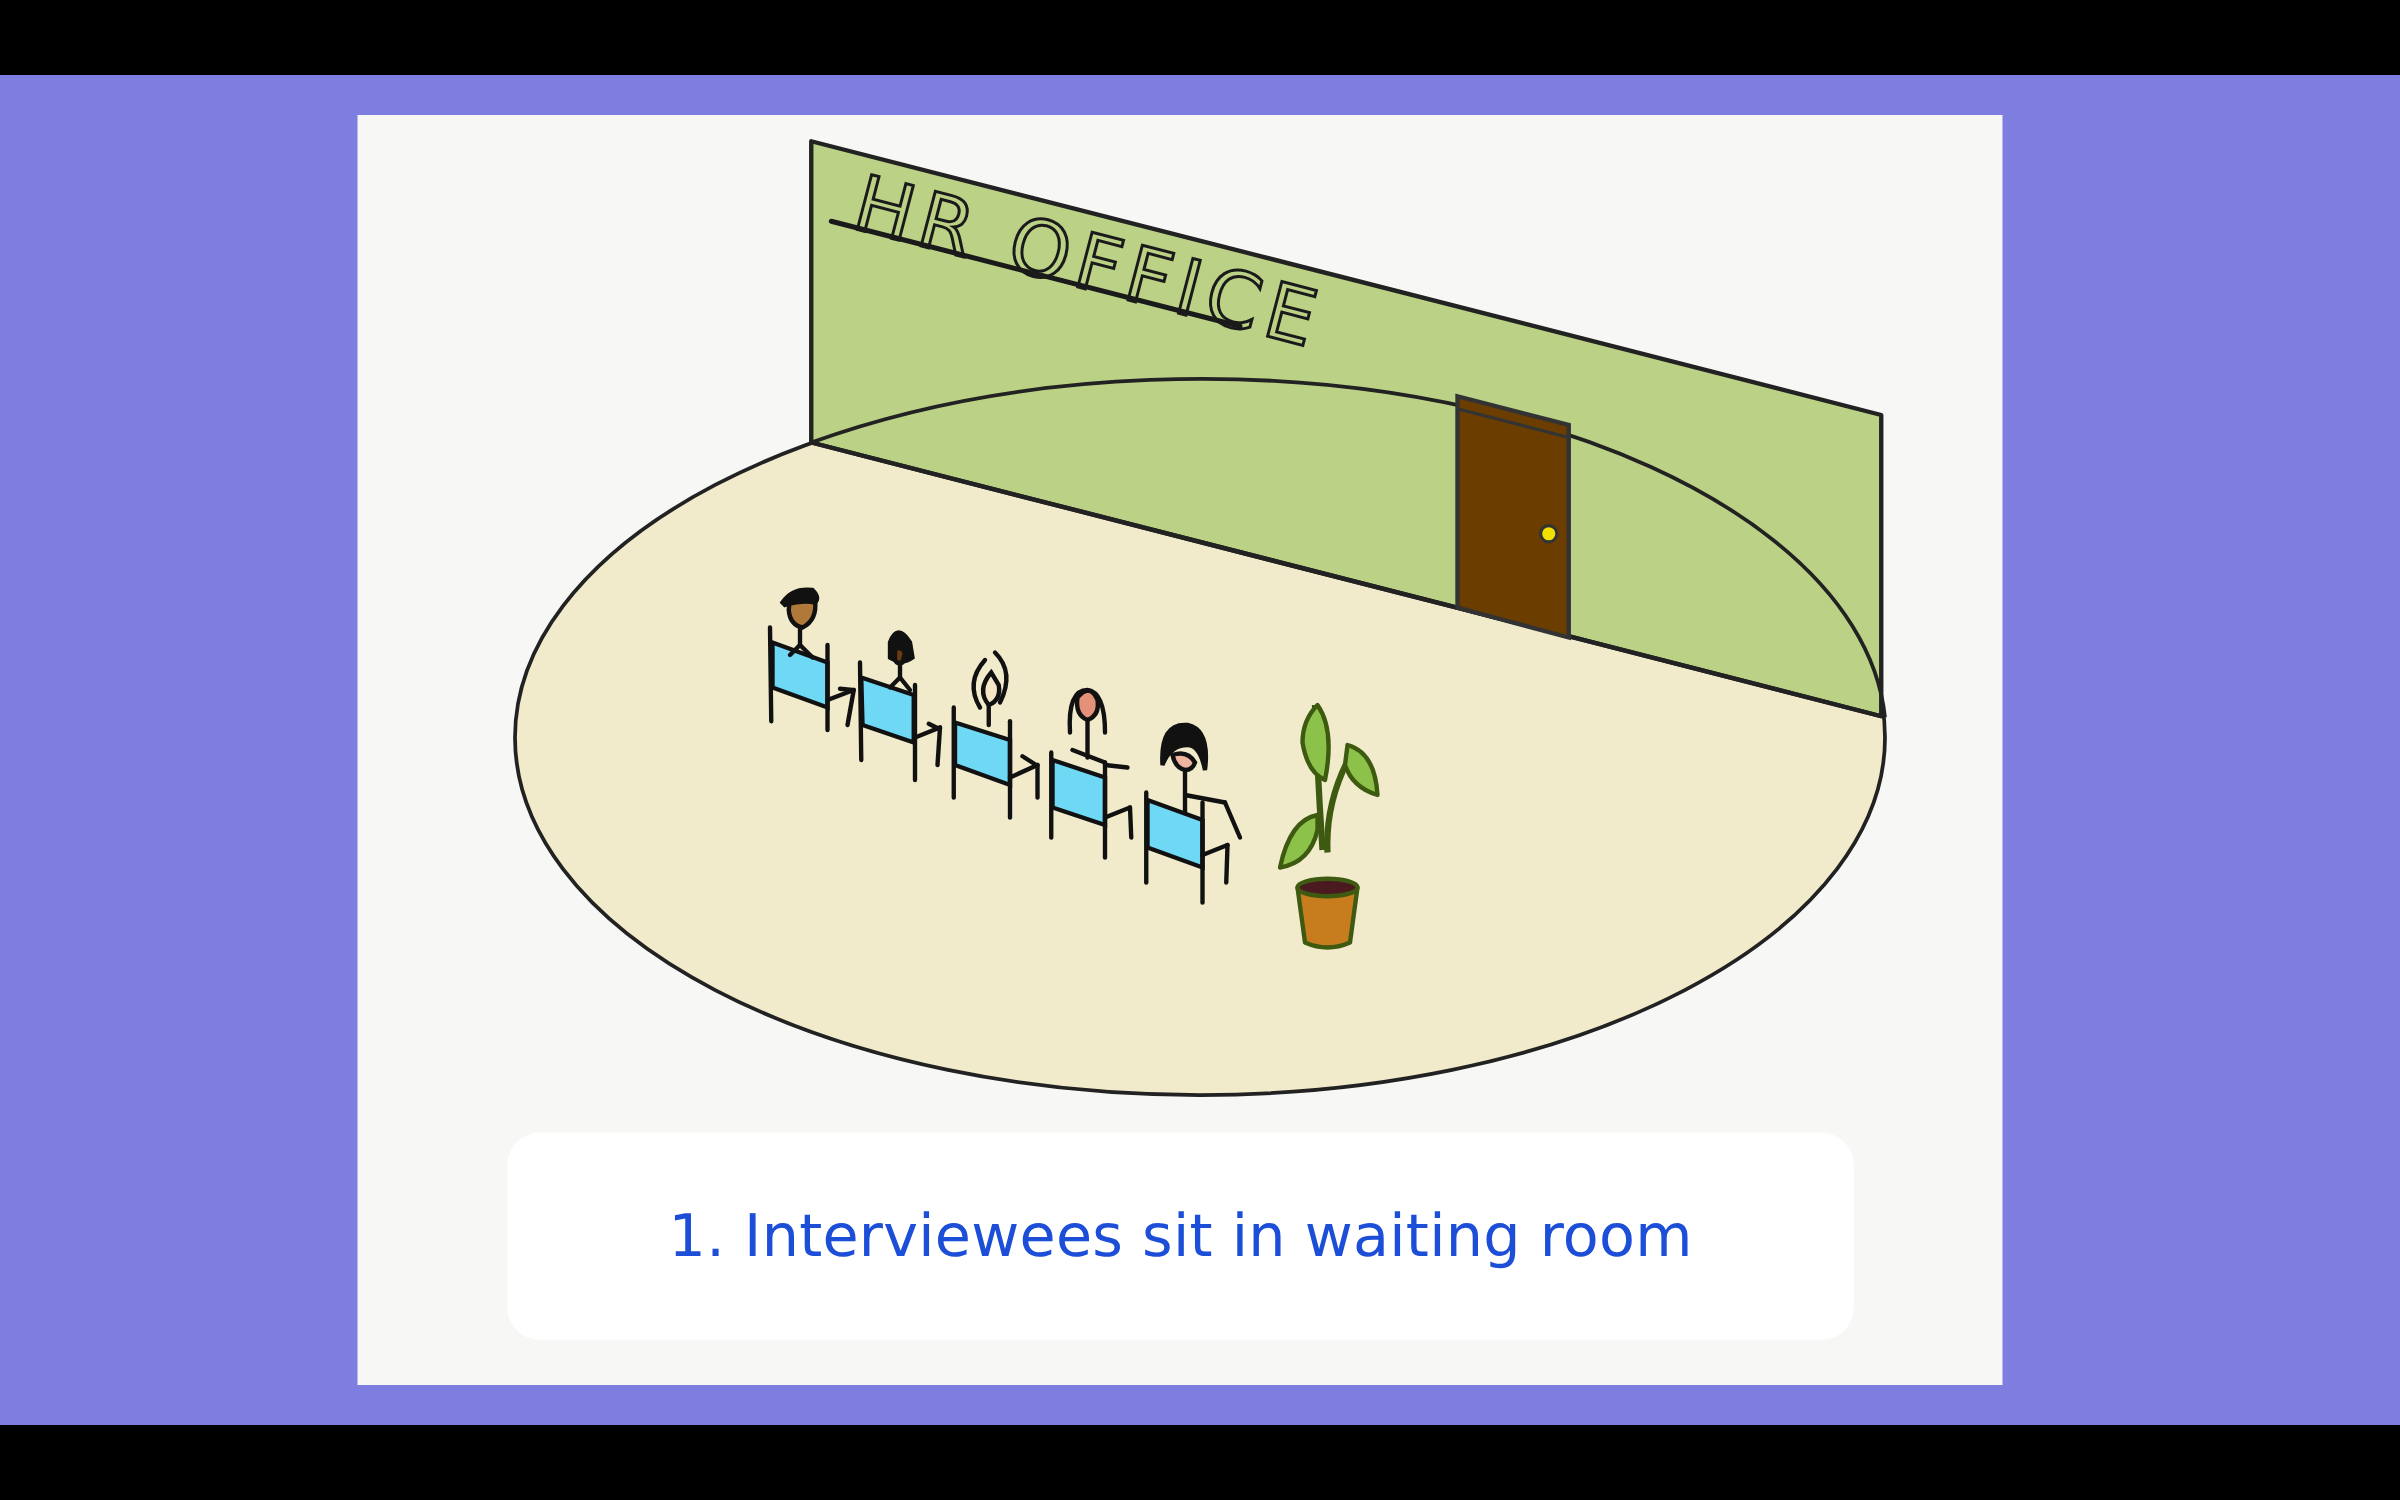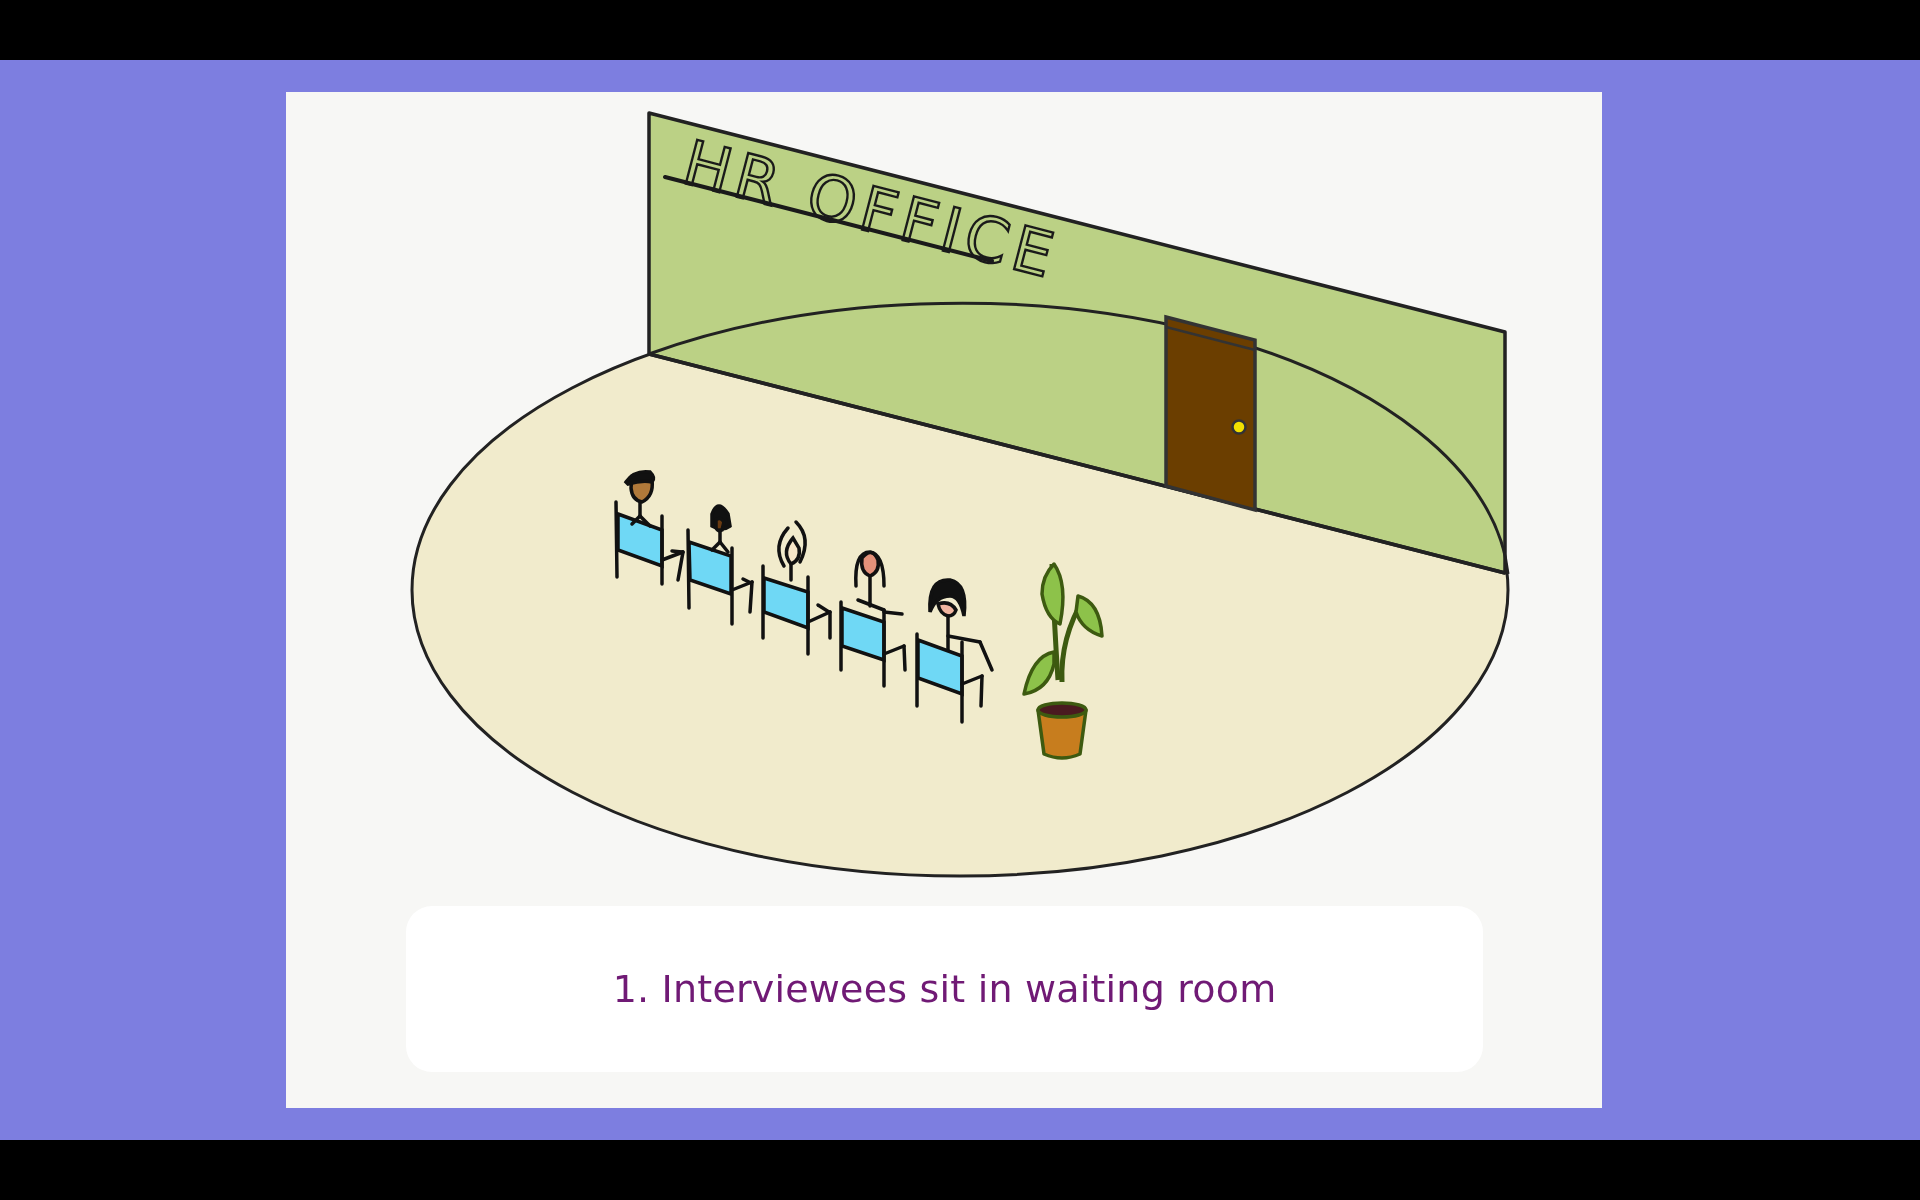--- a/index.html
+++ b/index.html
@@ -2,21 +2,21 @@
 <html><head>
 <meta charset="utf-8">
 <style>
   html, body { margin:0; padding:0; }
   body { width:1920px; height:1200px; background:#000; position:relative; overflow:hidden; font-family:"Liberation Sans", sans-serif; }
   .stage { position:absolute; left:0; top:60px; width:1920px; height:1080px; background:#7d7ee0; }
   .card { position:absolute; left:286px; top:32px; width:1316px; height:1016px; background:#f7f7f5; }
   .scene { position:absolute; left:0; top:0; width:1316px; height:800px; }
   .caption { position:absolute; left:120px; top:814px; width:1077px; height:166px; background:#ffffff; border-radius:26px;
              display:flex; align-items:center; justify-content:center; }
-  .caption-text { font-family:"DejaVu Sans", sans-serif; font-size:38px; color:#701a75; letter-spacing:0.2px; }
+  .caption-text { font-family:"DejaVu Sans", sans-serif; font-size:47px; color:#1d4ed8; letter-spacing:0.2px; }
 </style>
 </head>
 <body>
 
 <div class="stage">
   <div class="card">
     <svg class="scene" viewBox="286 92 1316 800" width="1316" height="800">
 
       <ellipse cx="960" cy="590" rx="548" ry="286" fill="#f1ebcc" stroke="#222" stroke-width="3"></ellipse>
 

